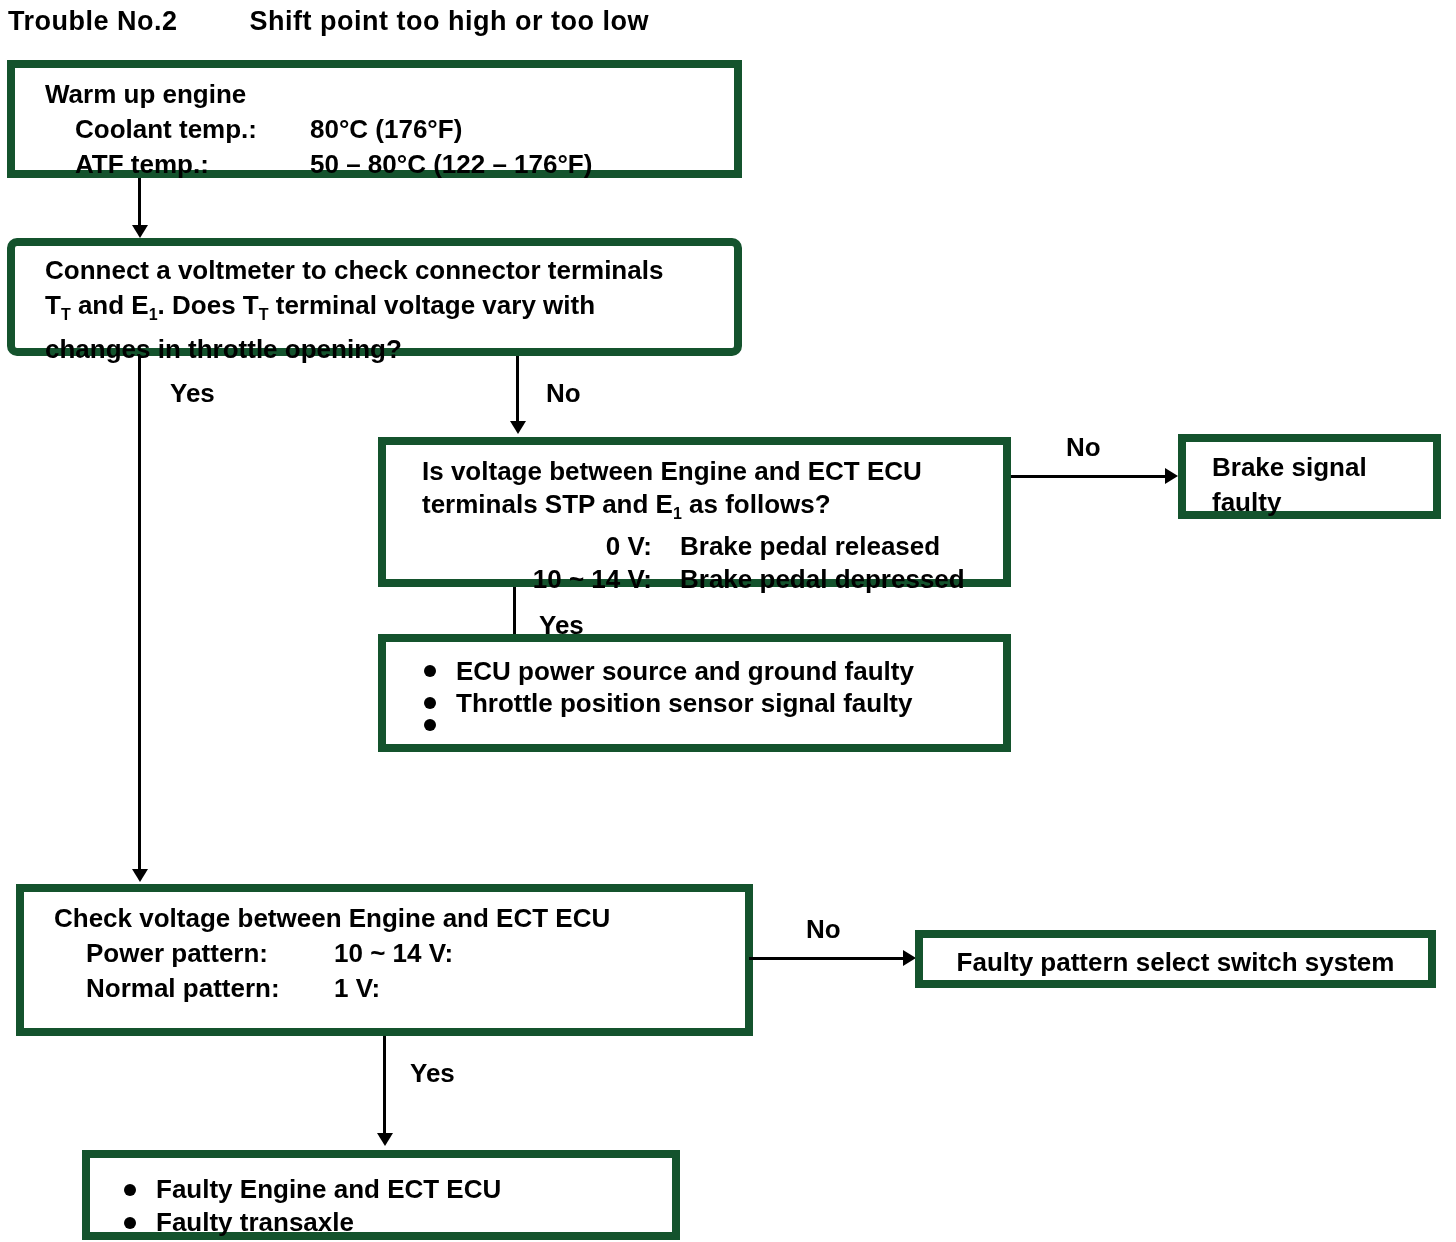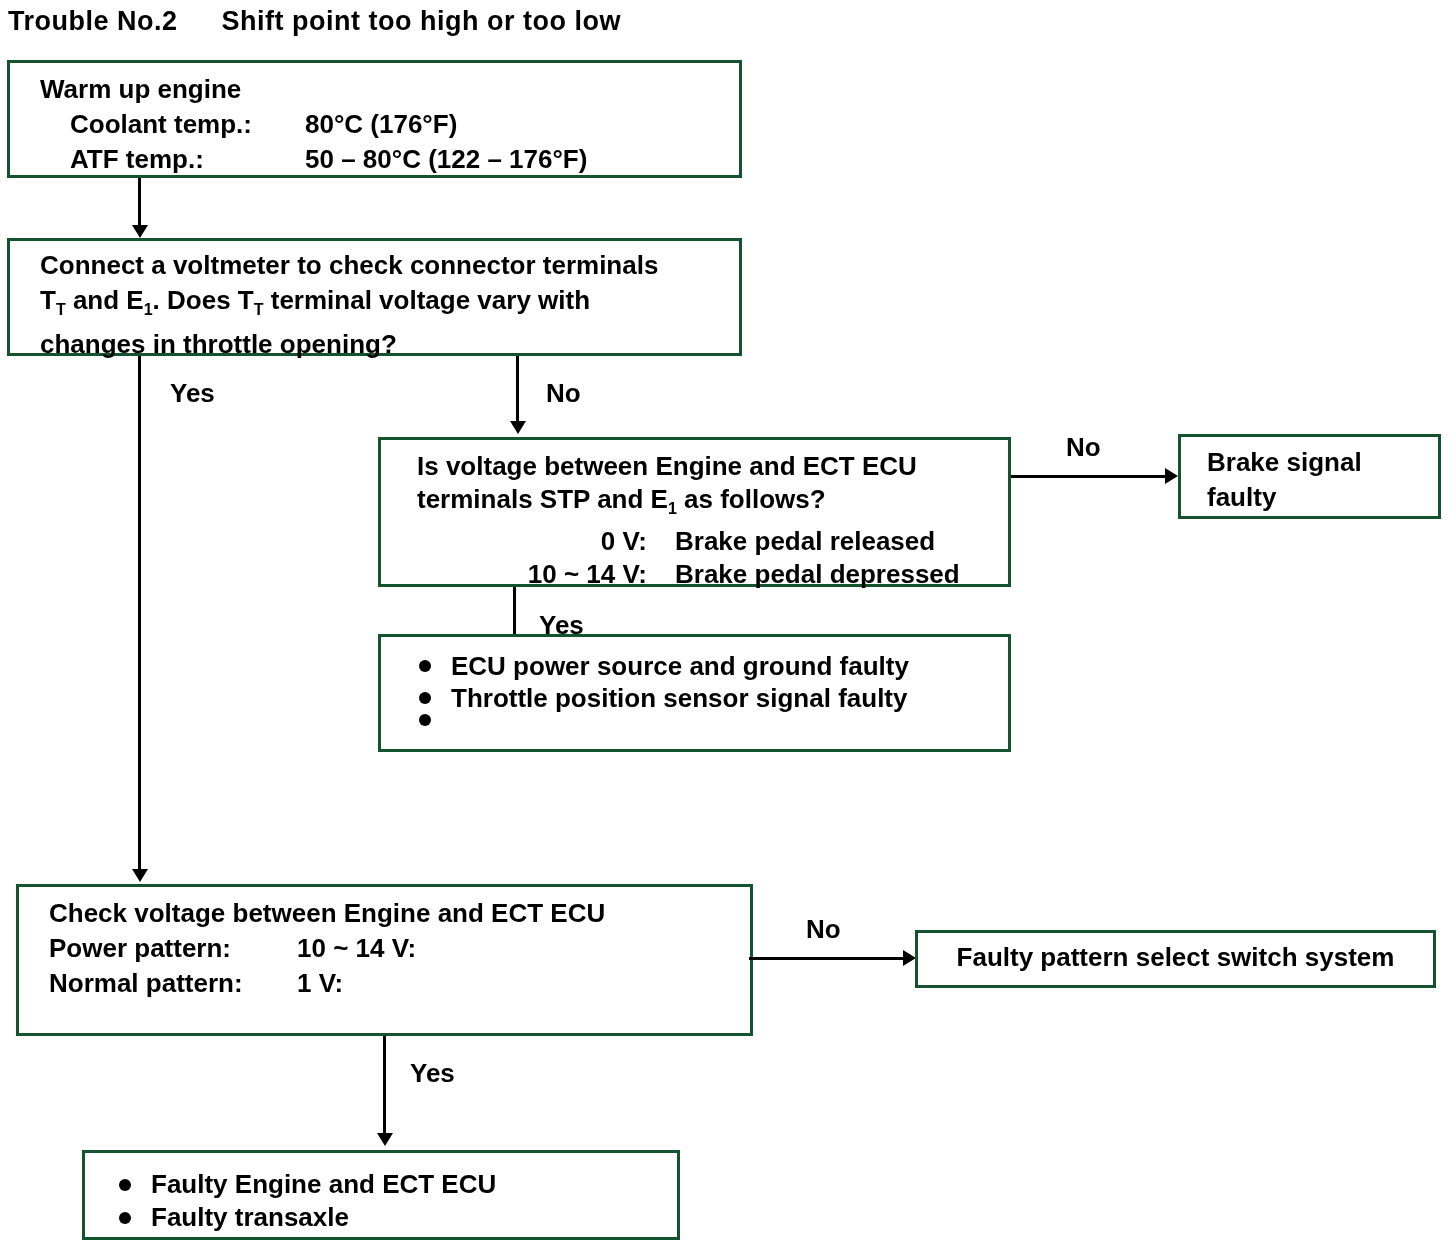--- a/index.html
+++ b/index.html
@@ -11,24 +11,24 @@
     color:#000000;
     font-family:"Liberation Sans", sans-serif;
     font-weight:700;
     overflow:hidden;
   }
   .title {
     position:absolute; left:8px; top:6px;
     font-size:27px; letter-spacing:0.5px;
     white-space:nowrap;
   }
-  .title .t2 { margin-left:44px; }
+  .title .t2 { margin-left:72px; }
   .node {
     position:absolute;
-    border:3px solid #14532d;
+    border:8px solid #14532d;
     background:#fff;
     font-size:26px;
     line-height:35px;
   }
   .pad { padding:8px 14px 8px 30px; }
   .row .lbl { display:inline-block; }
   .vline { position:absolute; width:3px; background:#000; }
   .hline { position:absolute; height:3px; background:#000; }
   .head-down {
     position:absolute; width:0; height:0;
@@ -48,28 +48,28 @@
   .sub { font-size:16px; vertical-align:-6px; }
   .bullet-line { display:flex; align-items:center; }
   .dot {
     width:12px; height:12px; border-radius:50%;
     background:#000; margin-right:20px; flex:0 0 auto;
   }
   
   #box-warmup { left:7px; top:60px; width:735px; height:118px; padding-top:9px; }
   #box-warmup .row { margin-left:30px; }
   #box-warmup .lbl { width:235px; }
-  #box-voltmeter { left:7px; top:238px; width:735px; height:118px; padding-top:7px; }
+  #box-voltmeter { left:7px; top:238px; width:735px; height:118px; padding-top:7px;border-radius:10px; }
   #box-stp { left:378px; top:437px; width:633px; height:150px; padding:10px 12px 24px 36px; line-height:33px; }
   #box-stp .lbl { width:230px; text-align:right; }
   #box-stp .val { margin-left:28px;text-align:center; }
   #box-brake { left:1178px; top:434px; width:263px; height:85px; padding:8px 10px 8px 26px; }
   #box-ecu-list { left:378px; top:634px; width:633px; height:118px; padding:13px 10px 8px 38px; line-height:32px; }
   #box-pcheck { left:16px; top:884px; width:737px; height:152px; padding-top:9px; }
-  #box-pcheck .row { }
+  #box-pcheck .row { margin-left:32px; }
   #box-pcheck .lbl { width:248px; }
   #box-pattern { left:915px; top:930px; width:521px; height:58px; text-align:center; line-height:49px; }
   #box-final { left:82px; top:1150px; width:598px; height:90px; padding:15px 10px 8px 34px; line-height:33px; }
 </style>
 </head>
 <body>
 
 <div id="canvas">
 
   <div class="title">

